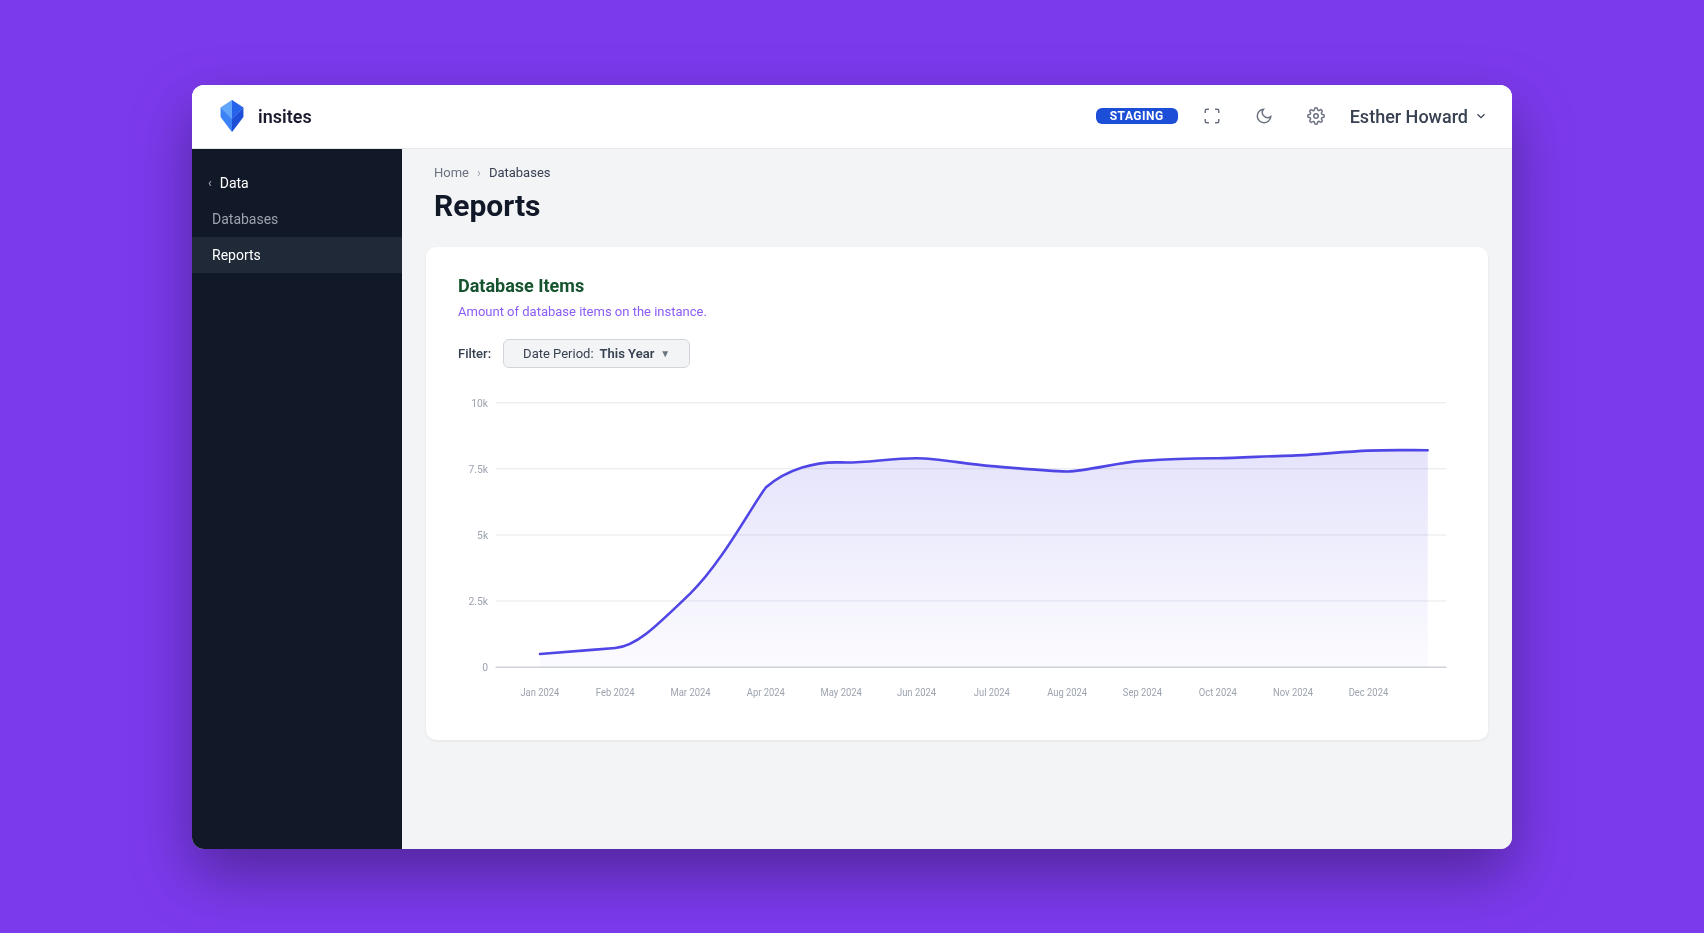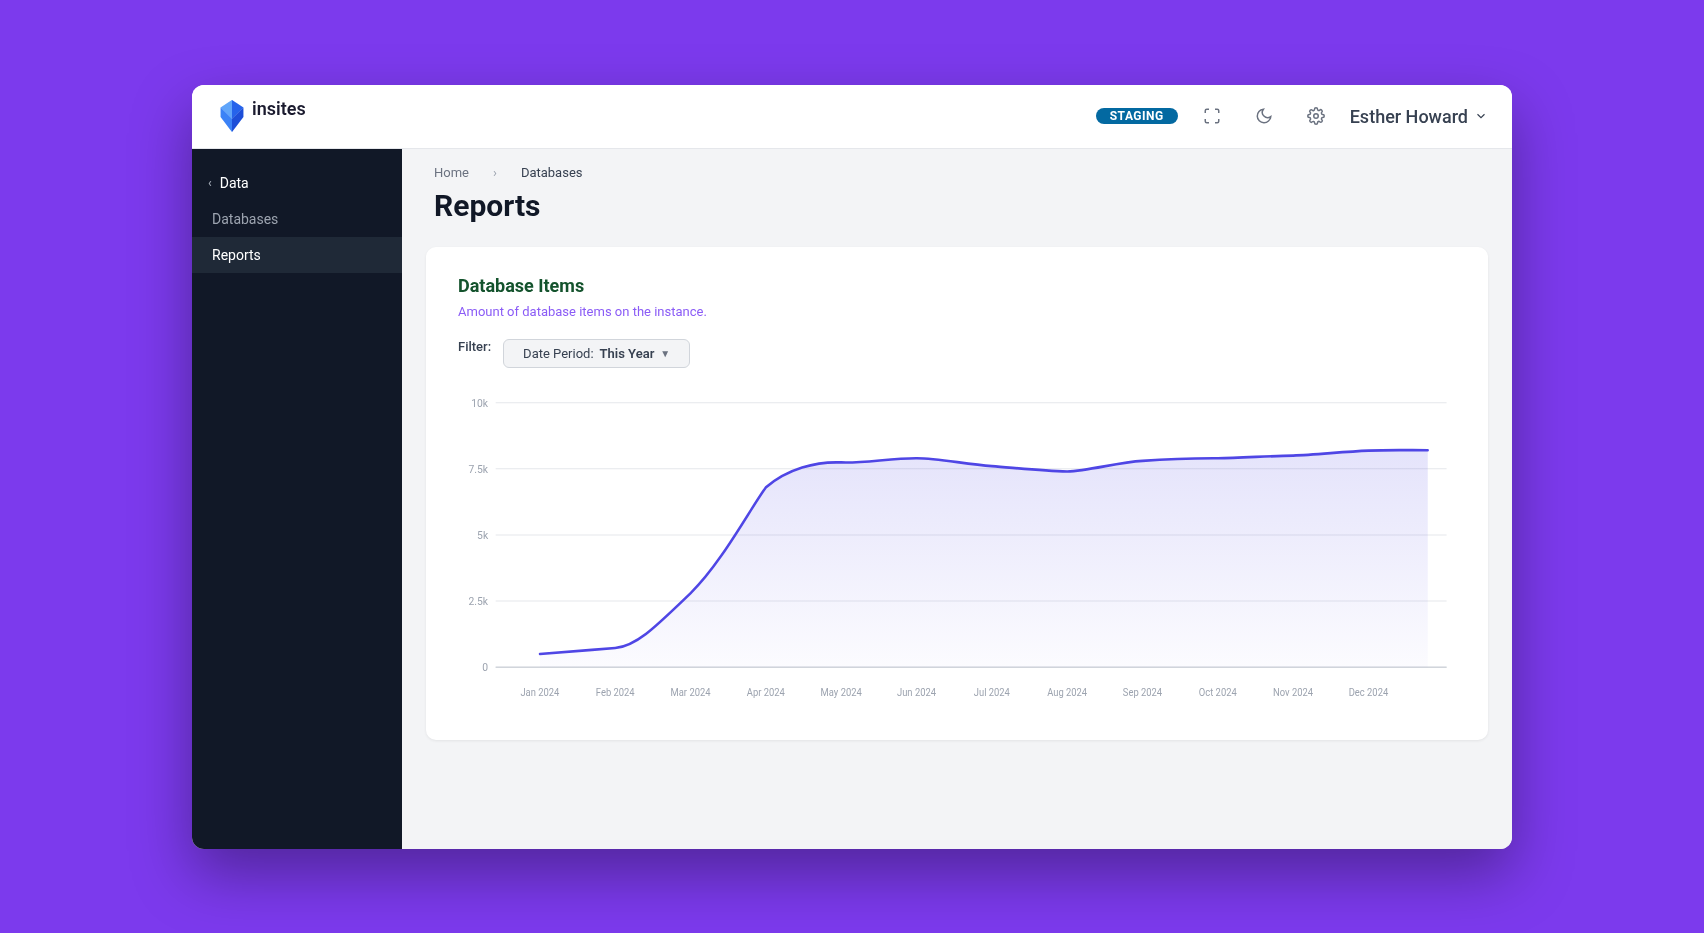--- a/index.html
+++ b/index.html
@@ -24,45 +24,45 @@
     .header {
       background: #fff;
       height: 64px;
       display: flex;
       align-items: center;
       padding: 0 24px;
       border-bottom: 1px solid #e5e7eb;
     }
     .logo-area {
       display: flex;
-      align-items: flex-start;
-      gap: 4px;
+      align-items: center;
+      gap: 10px;
       flex: 1;
     }
     .logo-icon {
       width: 32px;
       height: 36px;
     }
     .logo-text {
       font-size: 18px;
       font-weight: 600;
       color: #1a1a2e;
     }
     .header-right {
       display: flex;
       align-items: center;
       gap: 16px;
     }
     .staging-badge {
-      background: #0369a1;
+      background: #1d4ed8;
       color: #fff;
       font-size: 12px;
       font-weight: 700;
       padding: 1px 14px;
-      border-radius: 12px;
+      border-radius: 6px;
       letter-spacing: 0.5px;
     }
     .header-icon-btn {
       background: none;
       border: none;
       cursor: pointer;
       color: #6b7280;
       display: flex;
       align-items: center;
       justify-content: center;
@@ -128,21 +128,21 @@
     
     .main {
       flex: 1;
       background: #f3f4f6;
       overflow: auto;
     }
     .breadcrumb-bar {
       padding: 16px 32px 0;
       display: flex;
       align-items: center;
-      gap: 24px;
+      gap: 8px;
       font-size: 13px;
       color: #6b7280;
     }
     .breadcrumb-sep { color: #9ca3af; }
     .breadcrumb-current { color: #374151; }
     .page-title {
       padding: 8px 32px 24px;
       font-size: 30px;
       font-weight: 700;
       color: #111827;
@@ -160,21 +160,21 @@
       color: #14532d;
       margin-bottom: 8px;
     }
     .card-subtitle {
       font-size: 13px;
       color: #8b5cf6;
       margin-bottom: 20px;
     }
     .filter-row {
       display: flex;
-      align-items: flex-start;
+      align-items: center;
       gap: 12px;
       margin-bottom: 24px;
     }
     .filter-label {
       font-size: 13px;
       color: #374151;
       font-weight: 500;
     }
     .filter-dropdown {
       background: #f3f4f6;

